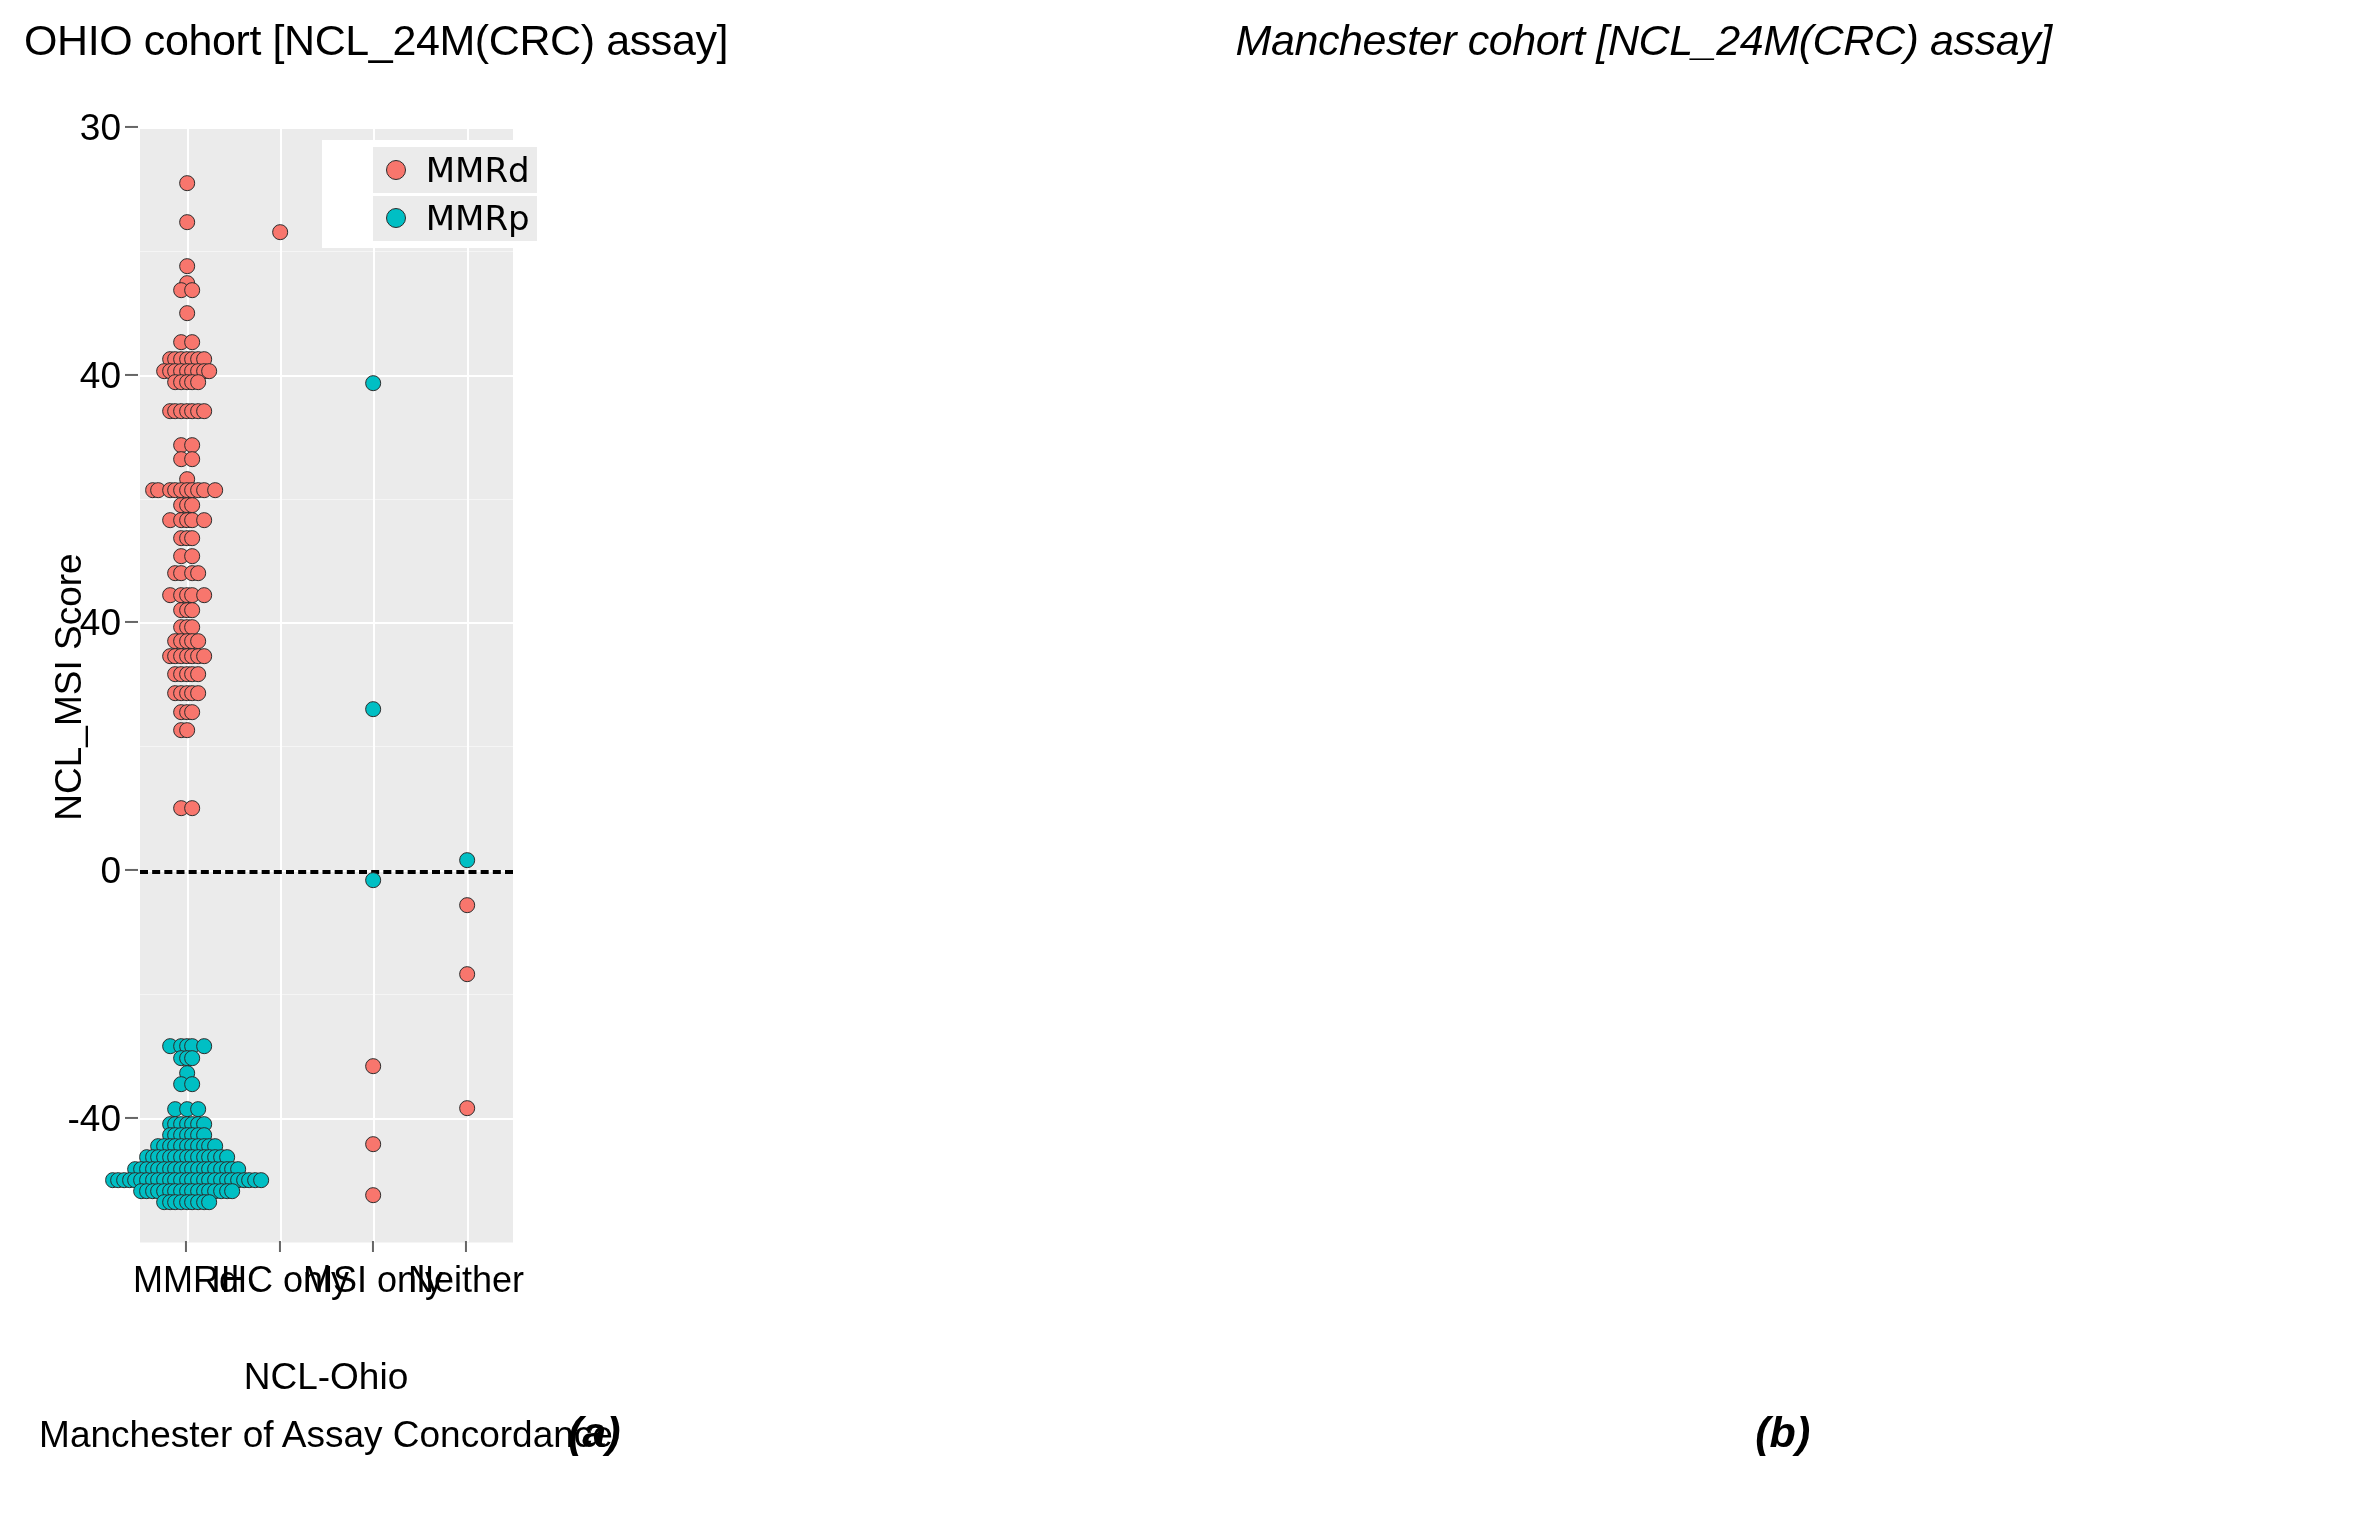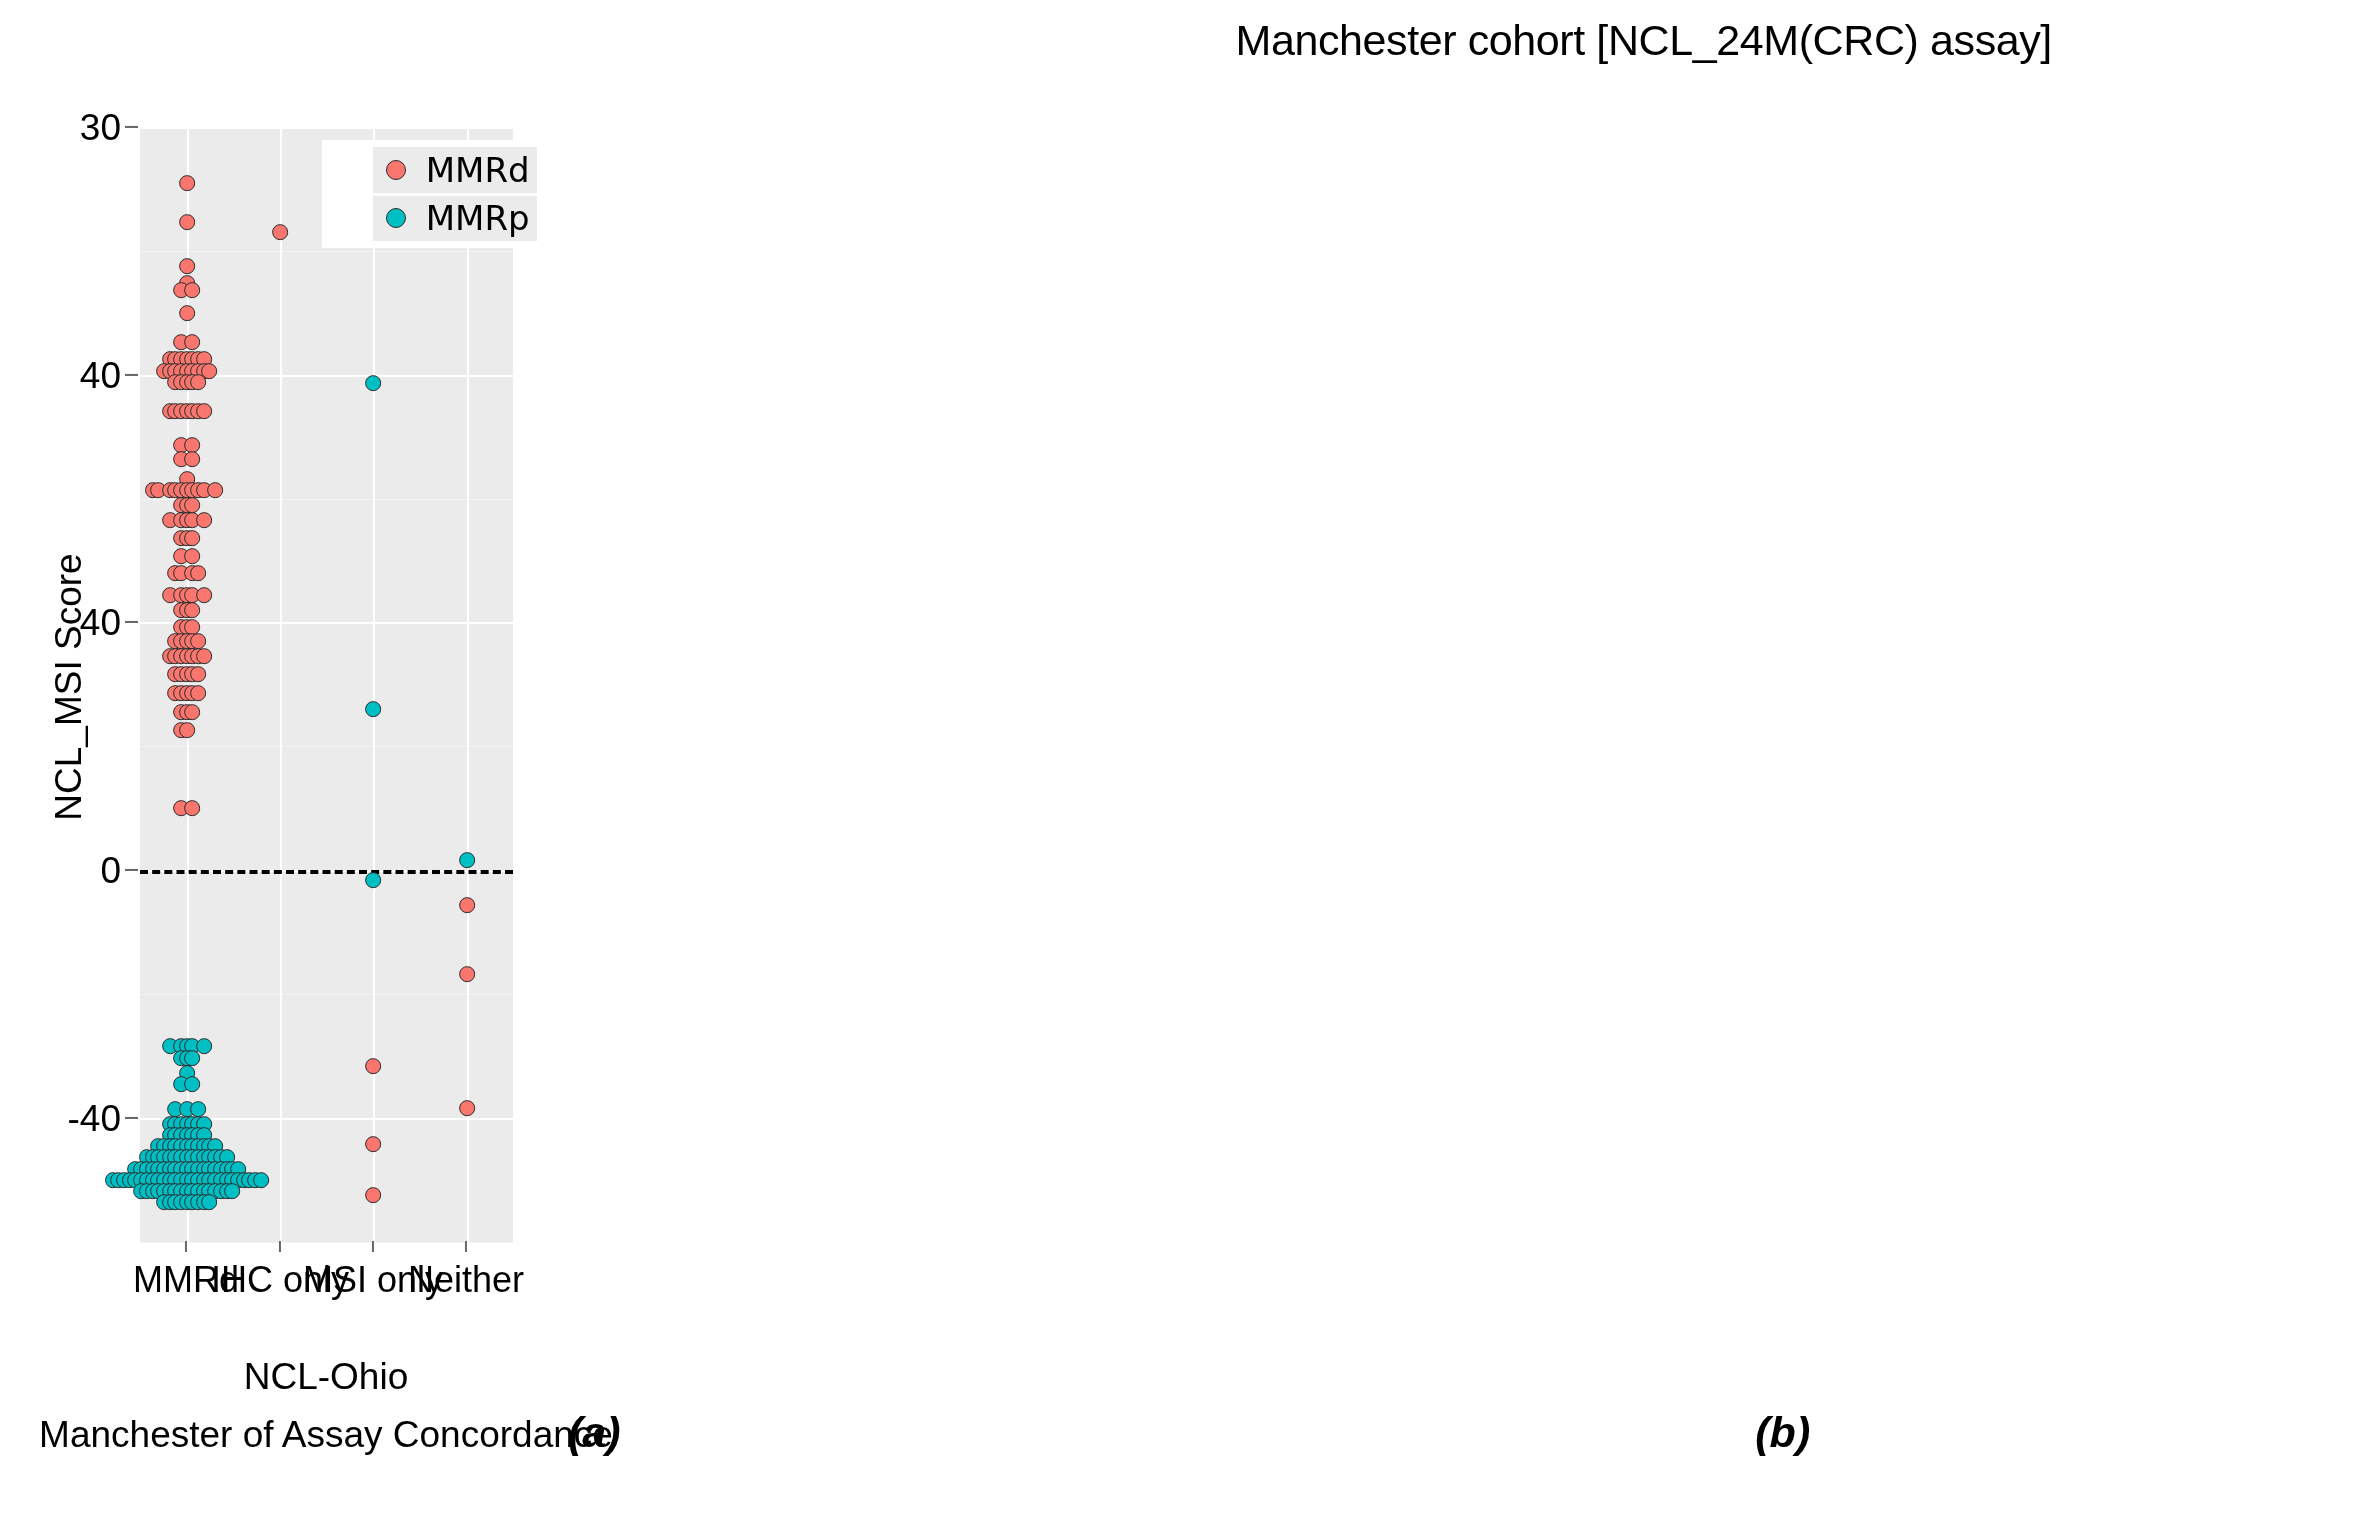--- a/index.html
+++ b/index.html
@@ -6,21 +6,21 @@
   body{width:2377px;height:1534px;font-family:"Liberation Sans",sans-serif;color:#000;}
   .figure{position:relative;width:2377px;height:1534px;display:flex;}
   .panel{position:relative;width:1189px;height:1534px;}
 
   .panel-title{
     position:absolute;left:0;right:0;top:15.7px;
     text-align:center;font-size:43px;font-weight:400;
     letter-spacing:-0.4px;white-space:nowrap;
   }
   .panel-a .panel-title{text-align:left;padding-left:24px;}
-  .panel-b .panel-title{text-align:left;padding-left:47px;}
+  .panel-b .panel-title{text-align:left;padding-left:47px;font-style:italic;}
 
   
   .plot-area{
     position:absolute;
     background:#EBEBEB;
     overflow:visible;
   }
   .panel-a .plot-area{left:140px;top:127px;width:373px;height:1115px;}
 
   .gridline{position:absolute;left:0;right:0;height:2.1px;background:#ffffff;}
@@ -56,20 +56,21 @@
   .legend-label{font-size:34px;line-height:34px;font-family:"DejaVu Sans",sans-serif;}
 
   .sublabel{position:absolute;left:0;right:0;text-align:center;font-size:43px;font-weight:bold;font-style:italic;}
 </style>
 </head>
 <body>
 
 <div class="figure">
 
   <div class="panel panel-a">
+    <div class="panel-title">OHIO cohort [NCL_24M(CRC) assay]</div>
 
     <div class="plot-area" id="plot-a">
         <div class="gridline minor" style="top: 1115px;"></div>
         <div class="gridline minor" style="top: 867px;"></div>
         <div class="gridline minor" style="top: 619px;"></div>
         <div class="gridline minor" style="top: 372px;"></div>
         <div class="gridline minor" style="top: 124px;"></div>
         <div class="gridline" style="top: 0px;"></div>
         <div class="gridline" style="top: 248px;"></div>
         <div class="gridline" style="top: 495px;"></div>

